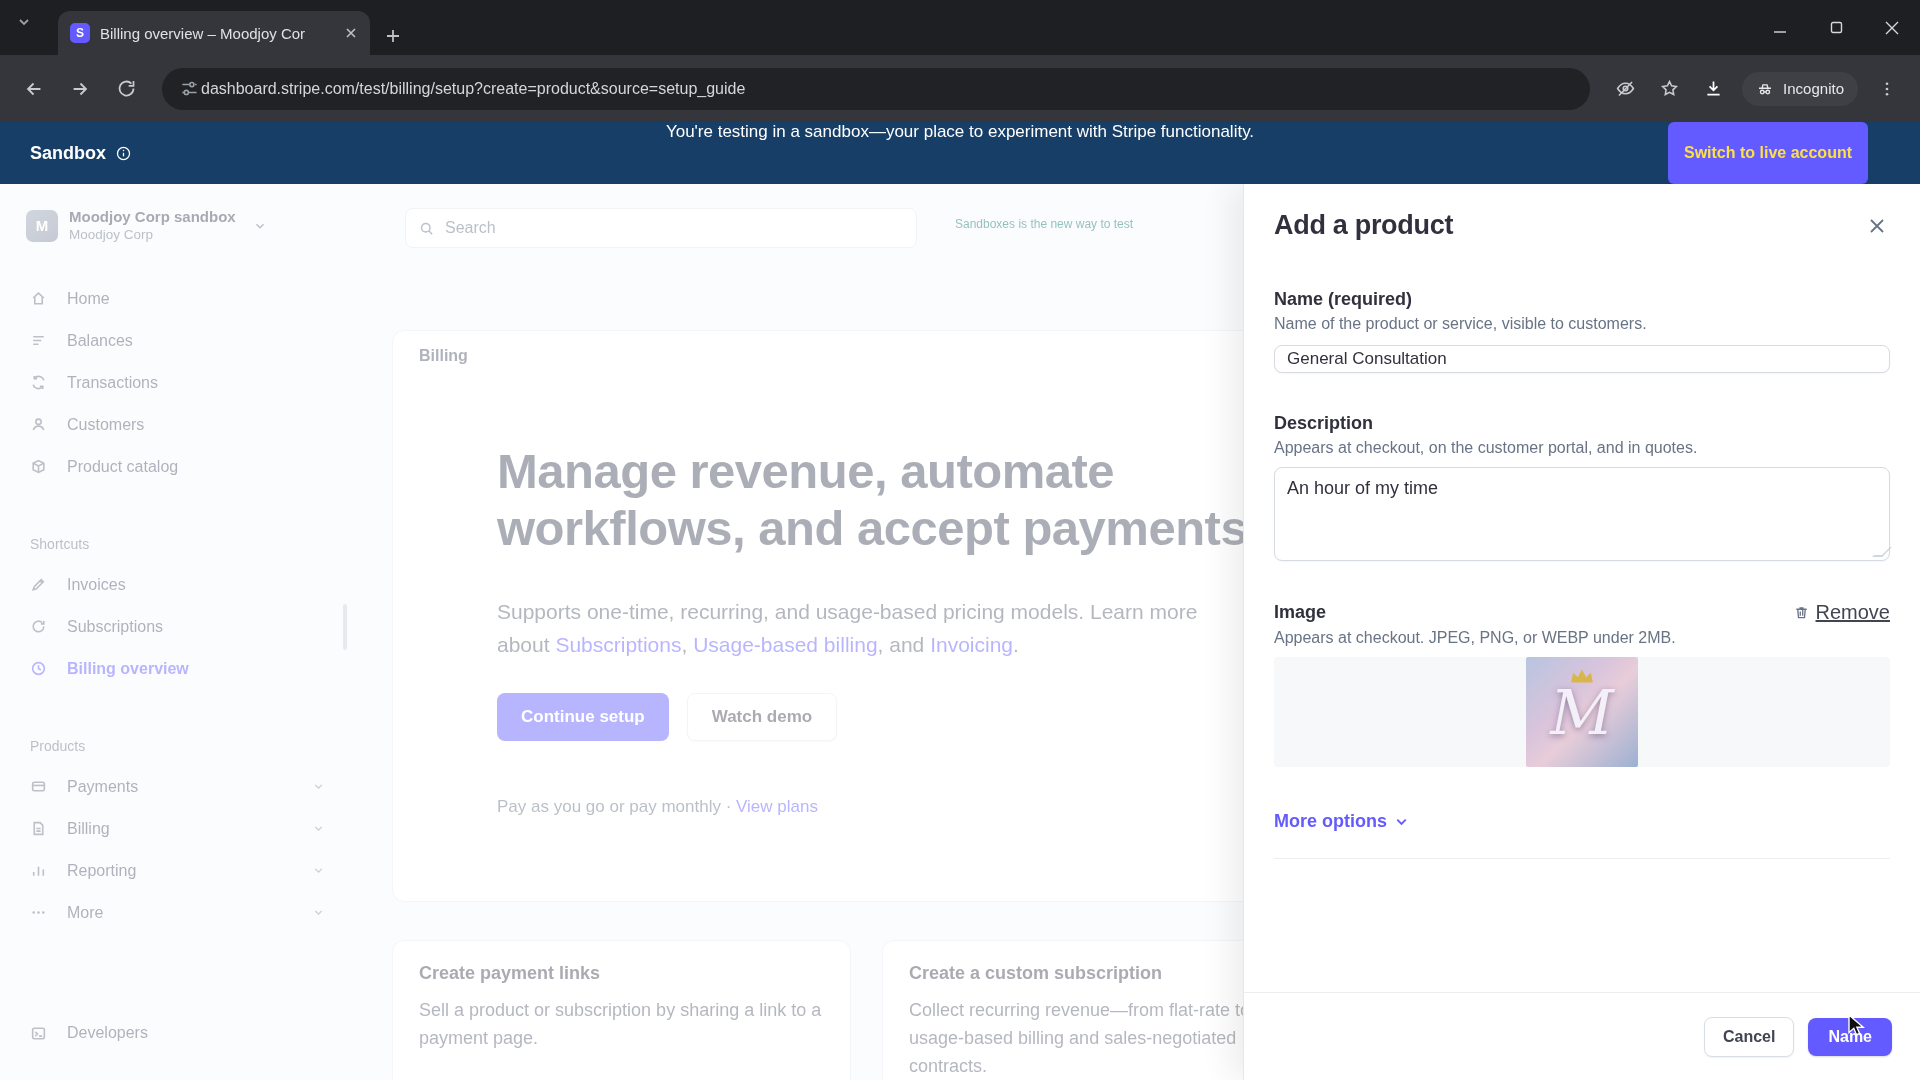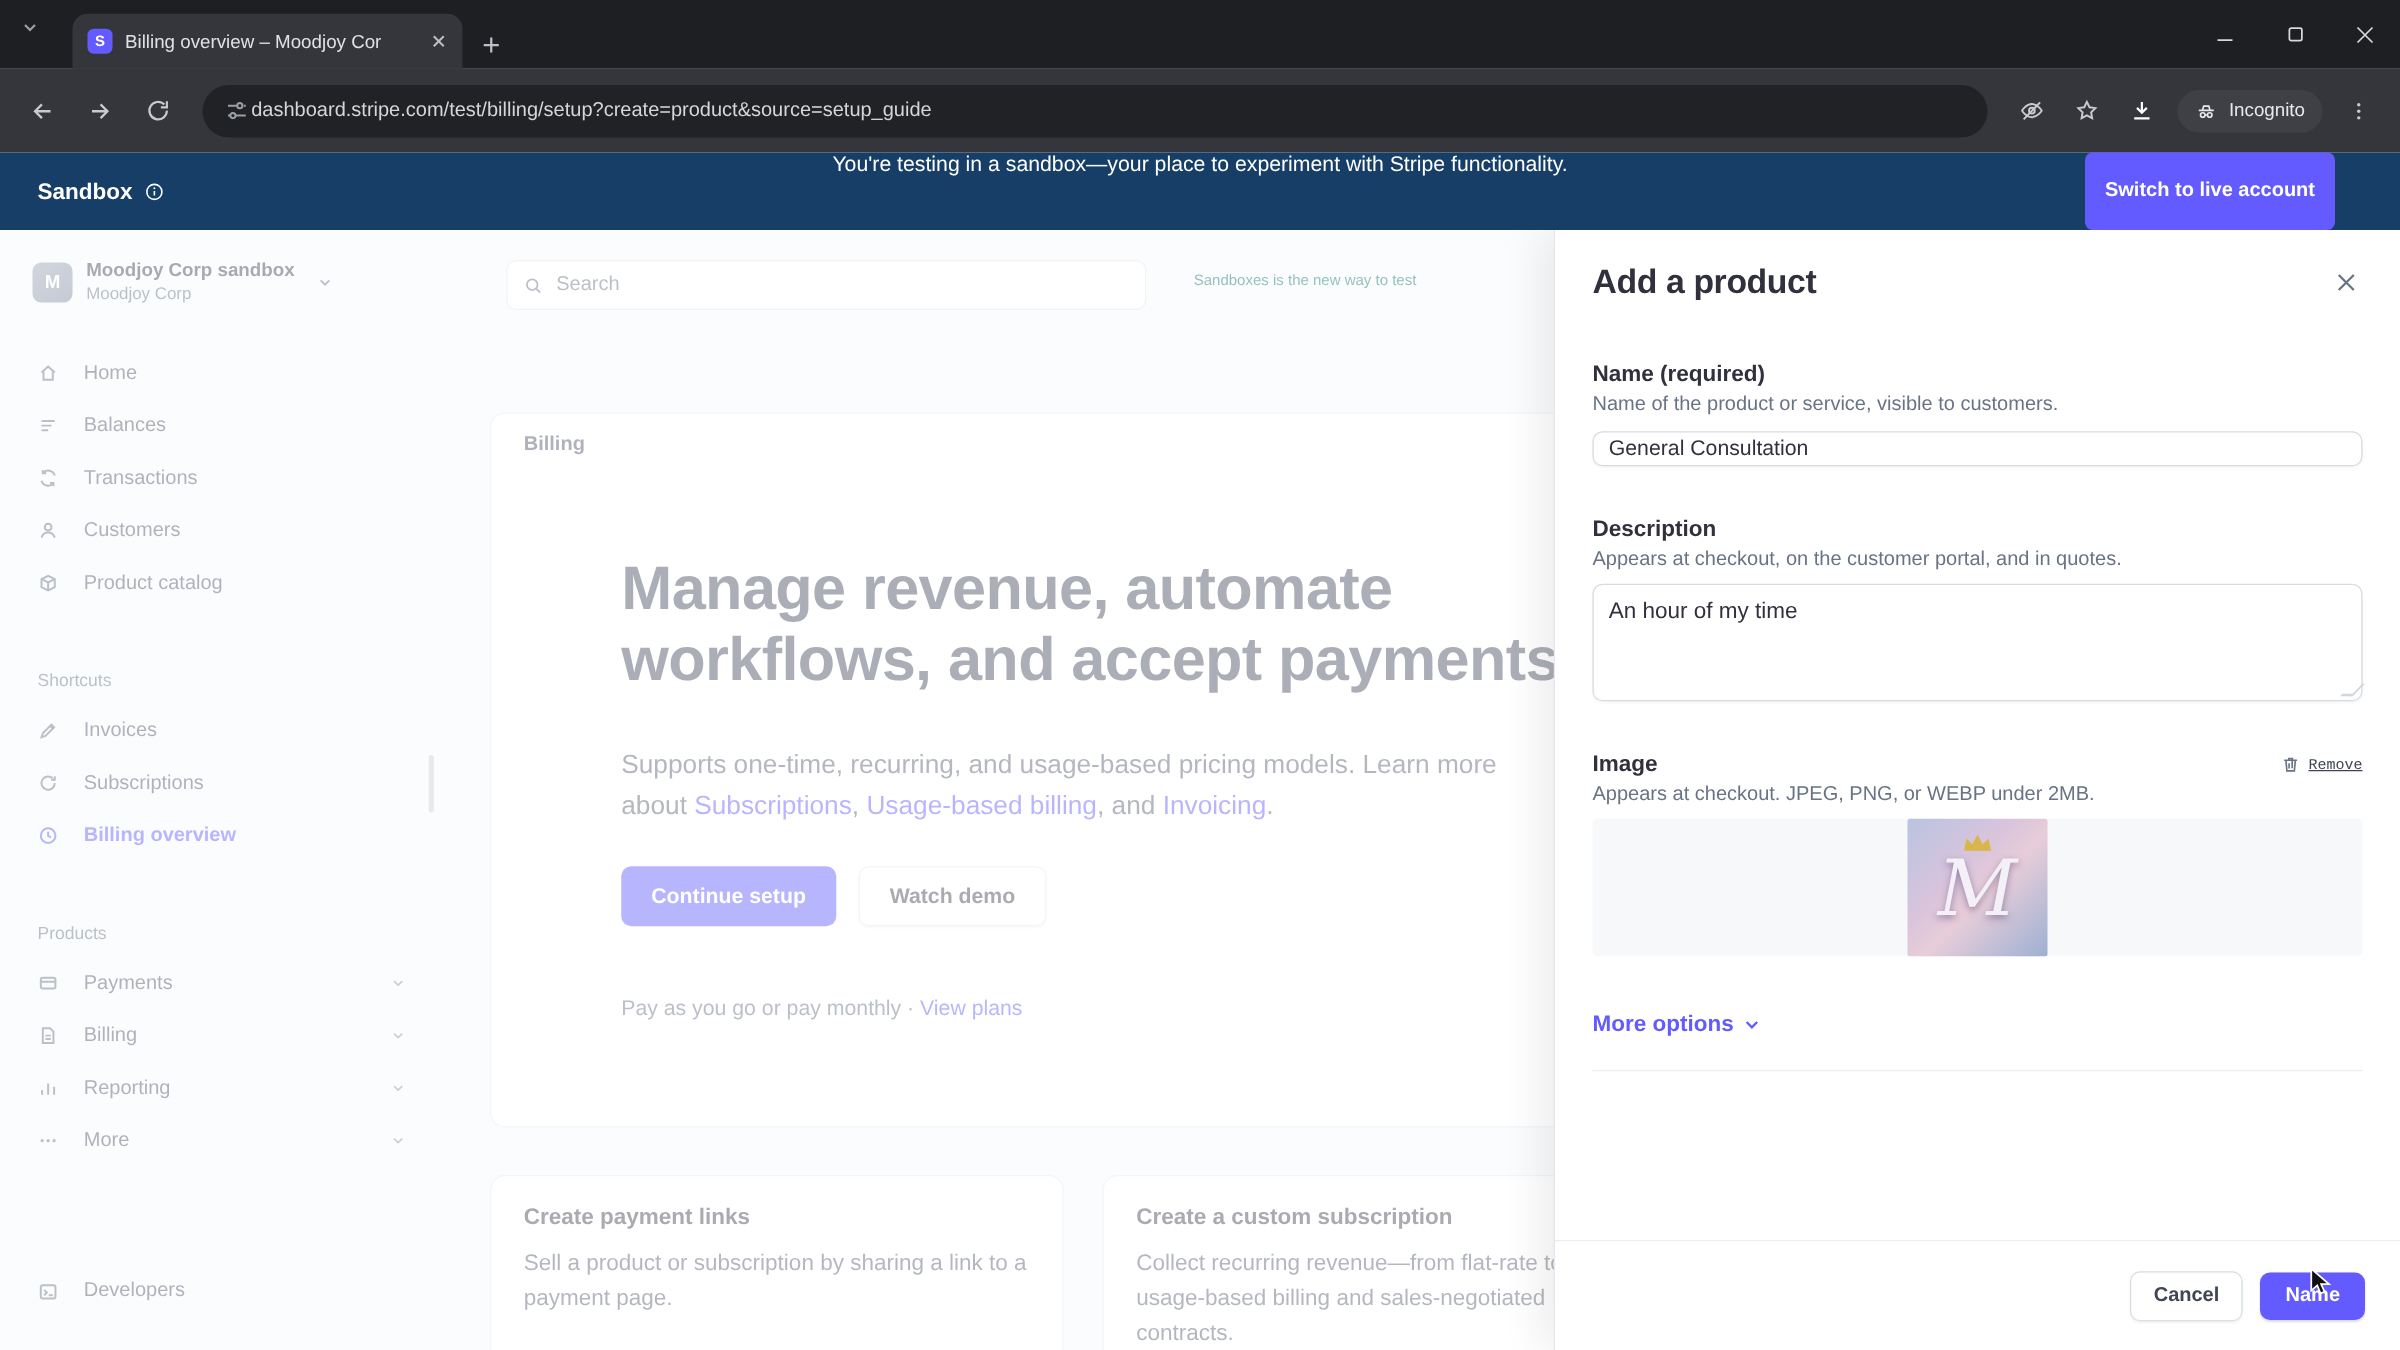--- a/index.html
+++ b/index.html
@@ -27,21 +27,21 @@
             padding:0 18px; gap:2px; color:#d4d6da; font-size:16px; }
   .url-text { white-space:nowrap; overflow:hidden; }
   .tool-icon { width:38px; height:38px; display:flex; align-items:center; justify-content:center; color:#c7cace; }
   .incog-chip { height:34px; background:#3f4046; border-radius:17px; display:flex; align-items:center; gap:9px;
                 padding:0 14px; color:#e6e8ea; font-size:15px; margin:0 4px; }
 
   
   .banner { height:62px; background:#163e66; display:flex; padding:0 52px 0 30px; position:relative; color:#fff; }
   .banner-left { display:flex; align-items:center; gap:9px; font-size:18px; font-weight:bold; }
   .banner-msg { position:absolute; left:50%; transform:translateX(-50%); font-size:17px; font-weight:500; white-space:nowrap; }
-  .banner-btn { margin-left:auto; background:#635bff; border:none; color:#ffffff; font-family:inherit; font-size:16px; font-weight:600;
+  .banner-btn { margin-left:auto; background:#635bff; border:none; color:#fde047; font-family:inherit; font-size:16px; font-weight:600;
                 padding:10px 16px; border-radius:6px; cursor:pointer; }
 
   
   .app { position:relative; height:896px; display:flex; background:#f6f8fa; overflow:hidden; }
   .dim-overlay { position:absolute; inset:0; background:rgba(255,255,255,0.55); z-index:5; pointer-events:none; }
 
   
   .sidebar { width:349px; flex:none; padding:24px 14px 0 20px; position:relative; }
   .account { display:flex; align-items:center; gap:11px; padding:0 6px; }
   .avatar { width:32px; height:32px; border-radius:7px; background:linear-gradient(145deg,#9aa5b5,#7e8aa0); color:#fff;
@@ -104,21 +104,21 @@
   .sec-img { margin-top:40px; }
   .t-input { margin-top:12px; width:100%; height:28px; border:1px solid #d5dbe1; border-radius:8px; padding:0 12px;
              font-family:inherit; font-size:17px; color:#30313d; box-shadow:0 1px 2px rgba(0,0,0,.04); outline:none; }
   .ta-wrap { position:relative; margin-top:10px; }
   .t-area { width:100%; height:94px; border:1px solid #d5dbe1; border-radius:8px; padding:10px 12px; resize:none;
             font-family:inherit; font-size:18px; color:#30313d; box-shadow:0 1px 2px rgba(0,0,0,.04); outline:none; display:block; }
   .ta-grip { position:absolute; right:3px; bottom:4px; width:10px; height:10px;
              border-right:2px solid #c6ccd4; border-bottom:2px solid #c6ccd4; transform:skew(-45deg) ; opacity:.8; }
   .img-head { display:flex; align-items:center; justify-content:space-between; }
   .remove-link { display:flex; align-items:center; gap:7px; background:none; border:none; cursor:pointer;
-                 font-family:Liberation Mono, monospace; font-size:12px; color:#414552; }
+                 font-family:Liberation Sans, sans-serif; font-size:20px; color:#414552; }
   .remove-link .icon { color:#687385; }
   .remove-text { text-decoration:underline; }
   .img-strip { margin-top:10px; height:110px; background:#f6f8fa; border-radius:4px; display:flex; align-items:center; justify-content:center; }
   .thumb { width:112px; height:110px; border-radius:2px; position:relative; overflow:hidden;
            background:linear-gradient(135deg,#b9c4e0 0%,#d9c4dc 38%,#e8cdd9 55%,#9db0d2 100%); }
   .thumb-letter { position:absolute; inset:0; display:flex; align-items:center; justify-content:center;
                   font-family:"DejaVu Serif", serif; font-size:62px; font-style:italic; color:#f3f0f7;
                   text-shadow:0 2px 6px rgba(90,70,120,.55); }
   .thumb-crown { position:absolute; top:10px; left:50%; transform:translateX(-50%); color:#d9b64a; }
   .more-options { margin-top:44px; display:flex; align-items:center; gap:7px; background:none; border:none; cursor:pointer;

